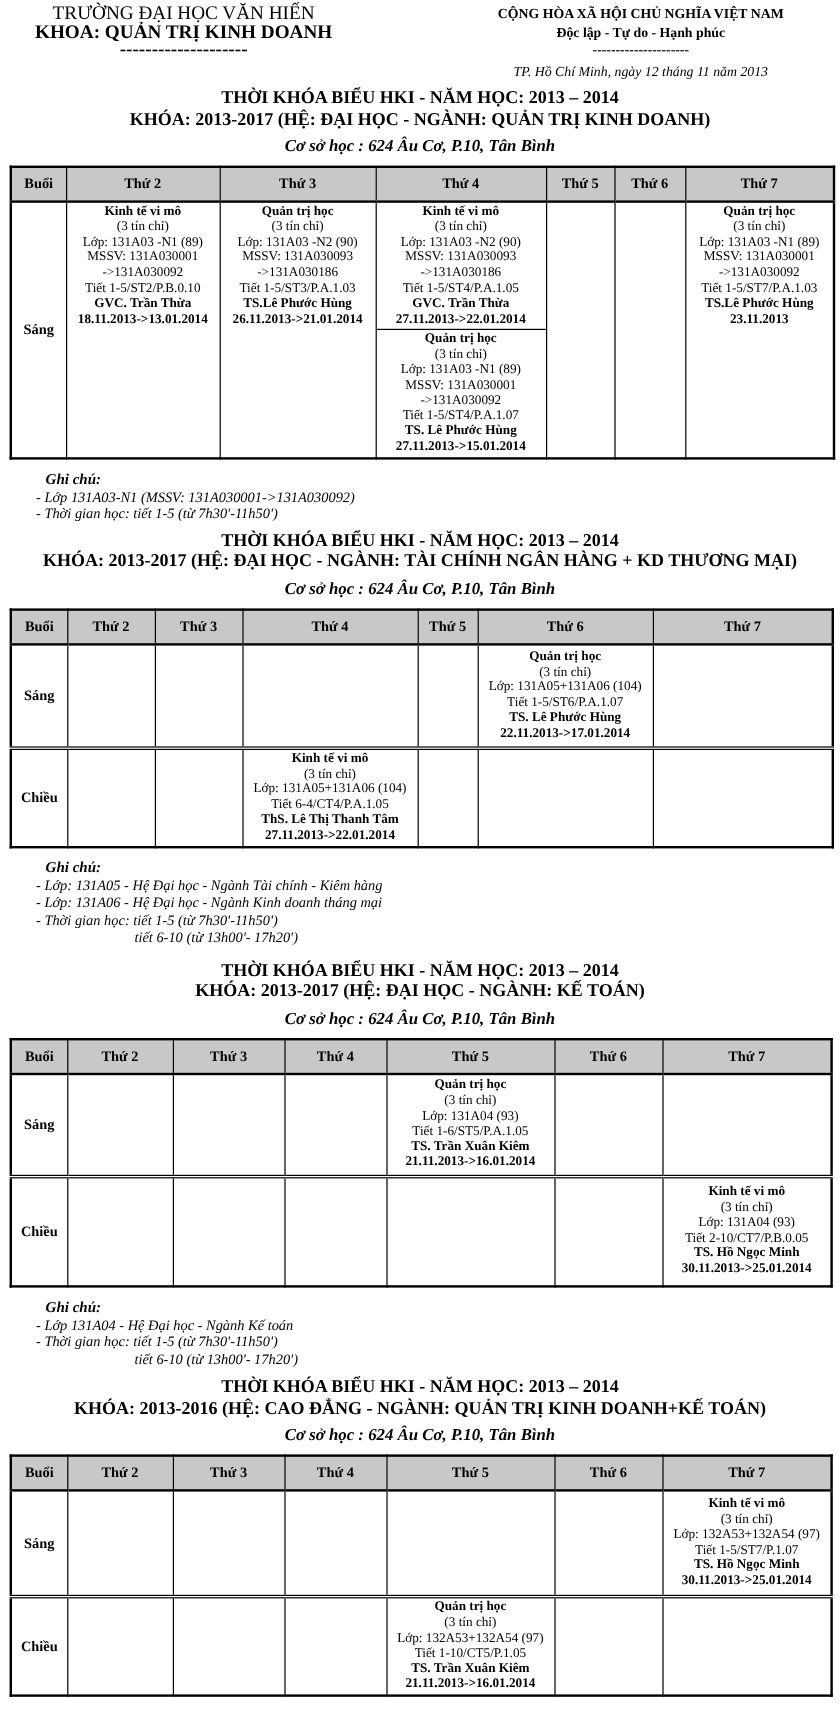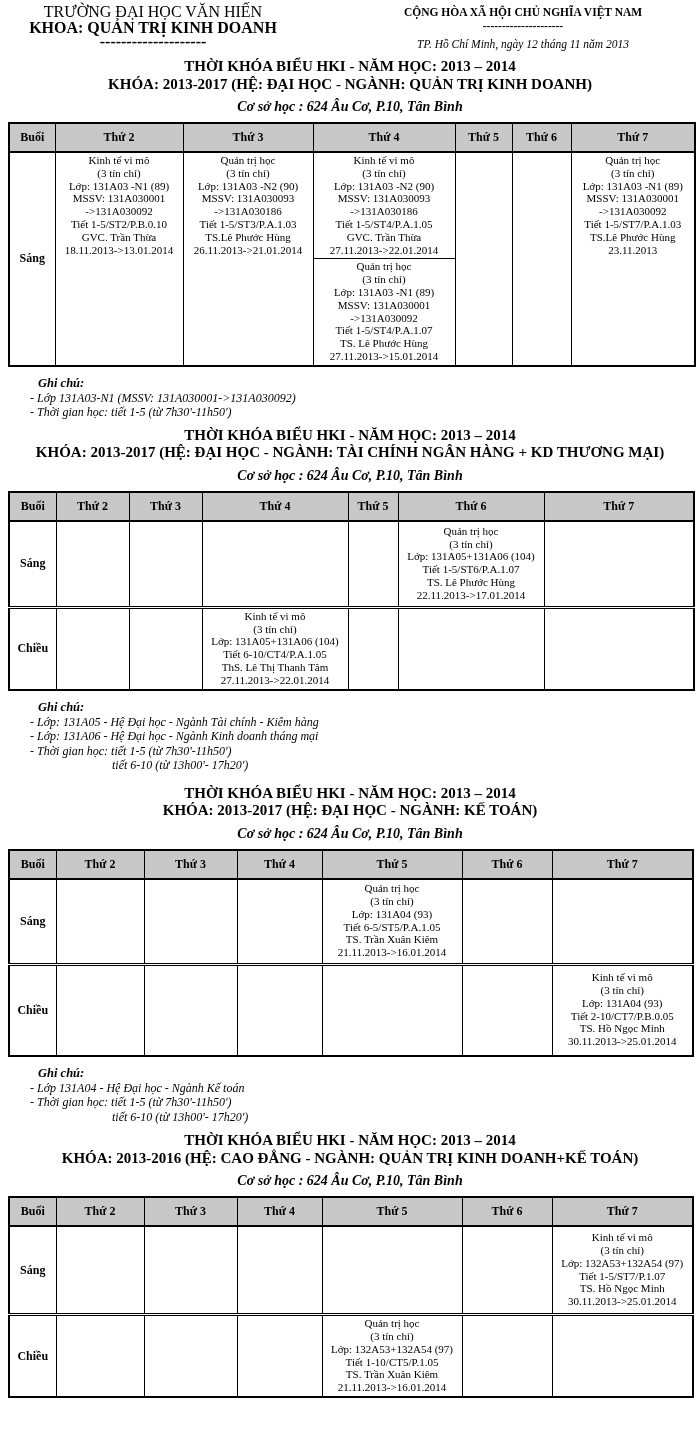--- a/index.html
+++ b/index.html
@@ -1,50 +1,51 @@
 <!DOCTYPE html>
 <html><head>
 <meta charset="utf-8">
 <style>
   html,body{margin:0;padding:0;background:#fff;}
   body{width:700px;height:1430px;font-family:"Liberation Serif","DejaVu Serif",serif;color:#000;-webkit-font-smoothing:antialiased;}
   .letterhead{display:flex;justify-content:space-between;padding-top:4px;}
   .lh-left{width:290px;margin-left:8px;text-align:center;font-size:16px;line-height:16px;}
-  .lh-right{width:322px;margin-right:16px;text-align:center;font-size:11.5px;line-height:16px;}
+  .lh-right{width:322px;margin-right:5px;text-align:center;font-size:11.5px;line-height:16px;}
   .lh-bold{font-weight:bold;}
   .lh-divider{font-weight:bold;letter-spacing:0;line-height:12px;}
   .lh-date{font-style:italic;text-align:center;font-size:11.5px;margin-top:4px;white-space:nowrap;}
   .section{margin-top:0;}
   .sec-title{ text-align:center;font-weight:bold;font-size:15px;line-height:17.5px;}
   .sec-campus{text-align:center;font-weight:bold;font-style:italic;font-size:14px;margin-top:6px;margin-bottom:7px;}
   table.tt{border-collapse:collapse;table-layout:fixed;width:684px;margin-left:8px;border:2px solid #000;}
   table.tt th{background:#c8c8c8;border:1px solid #000;border-bottom:2px solid #000;font-size:12px;font-weight:bold;padding:6px 1px;}
   table.tt td{border:1px solid #000;font-size:11px;line-height:12.8px;text-align:center;padding:0;overflow:hidden;}
   table.tt td.session{font-weight:bold;font-size:12px;vertical-align:middle;}
   table.tt tr.sep td{border-top:3px double #000;}
   .block{padding:1px 1px 2px 1px;}
   .block + .block{border-top:1px solid #000;margin-top:0;}
-  .b{font-weight:normal;}
+  .b{font-weight:bold;}
   .notes{margin-top:9px;margin-bottom:4px;}
   .notes-title{font-weight:bold;font-style:italic;font-size:12.5px;margin-left:38px;line-height:15px;}
   .note-line{font-style:italic;font-size:12px;line-height:14.5px;margin-left:30px;}
   .note-line.indent{margin-left:112px;}
   .t1 .sec-title:first-child{margin-top:6px;}
 </style>
 </head>
 <body>
 
 <div class="letterhead">
   <div class="lh-left">
     <div>TRƯỜNG ĐẠI HỌC VĂN HIẾN</div>
     <div class="lh-bold">KHOA: QUẢN TRỊ KINH DOANH</div>
     <div class="lh-divider">--------------------</div>
   </div>
   <div class="lh-right">
     <div class="lh-bold">CỘNG HÒA XÃ HỘI CHỦ NGHĨA VIỆT NAM</div>
+    <div class="lh-bold">Độc lập - Tự do - Hạnh phúc</div>
     <div class="lh-divider">---------------------</div>
     <div class="lh-date">TP. Hồ Chí Minh, ngày 12  tháng 11  năm 2013</div>
   </div>
 </div>
 
 <main id="doc">
     <div class="section t1" style="margin-top: 6px;">
       <div class="sec-title">THỜI KHÓA BIỂU HKI - NĂM HỌC: 2013 – 2014</div>
       <div class="sec-title">KHÓA: 2013-2017 (HỆ: ĐẠI HỌC - NGÀNH: QUẢN TRỊ KINH DOANH)</div>
       <div class="sec-campus">Cơ sở học : 624 Âu Cơ, P.10, Tân Bình</div>
@@ -187,21 +188,21 @@
           </tr>
           <tr class="sep">
             <td class="session" style="height: 79px;">Chiều</td>
             <td style="vertical-align: middle;"></td>
             <td style="vertical-align: middle;"></td>
             <td style="vertical-align: middle;">
               <div class="block">
                 <div class="b">Kinh tế vi mô</div>
                 <div>(3 tín chỉ)</div>
                 <div>Lớp: 131A05+131A06 (104)</div>
-                <div>Tiết 6-10/CT4/P.A.1.05</div>
+                <div>Tiết 6-4/CT4/P.A.1.05</div>
                 <div class="b">ThS. Lê Thị Thanh Tâm</div>
                 <div class="b">27.11.2013-&gt;22.01.2014</div>
               </div>
             </td>
             <td style="vertical-align: middle;"></td>
             <td style="vertical-align: middle;"></td>
             <td style="vertical-align: middle;"></td>
           </tr>
         </tbody>
       </table>
@@ -242,21 +243,21 @@
           <tr>
             <td class="session" style="height: 83px;">Sáng</td>
             <td style="vertical-align: middle;"></td>
             <td style="vertical-align: middle;"></td>
             <td style="vertical-align: middle;"></td>
             <td style="vertical-align: middle;">
               <div class="block">
                 <div class="b">Quản trị học</div>
                 <div>(3 tín chỉ)</div>
                 <div>Lớp: 131A04 (93)</div>
-                <div>Tiết 6-5/ST5/P.A.1.05</div>
+                <div>Tiết 1-6/ST5/P.A.1.05</div>
                 <div class="b">TS. Trần Xuân Kiêm</div>
                 <div class="b">21.11.2013-&gt;16.01.2014</div>
               </div>
             </td>
             <td style="vertical-align: middle;"></td>
             <td style="vertical-align: middle;"></td>
           </tr>
           <tr class="sep">
             <td class="session" style="height: 89px;">Chiều</td>
             <td style="vertical-align: middle;"></td>

